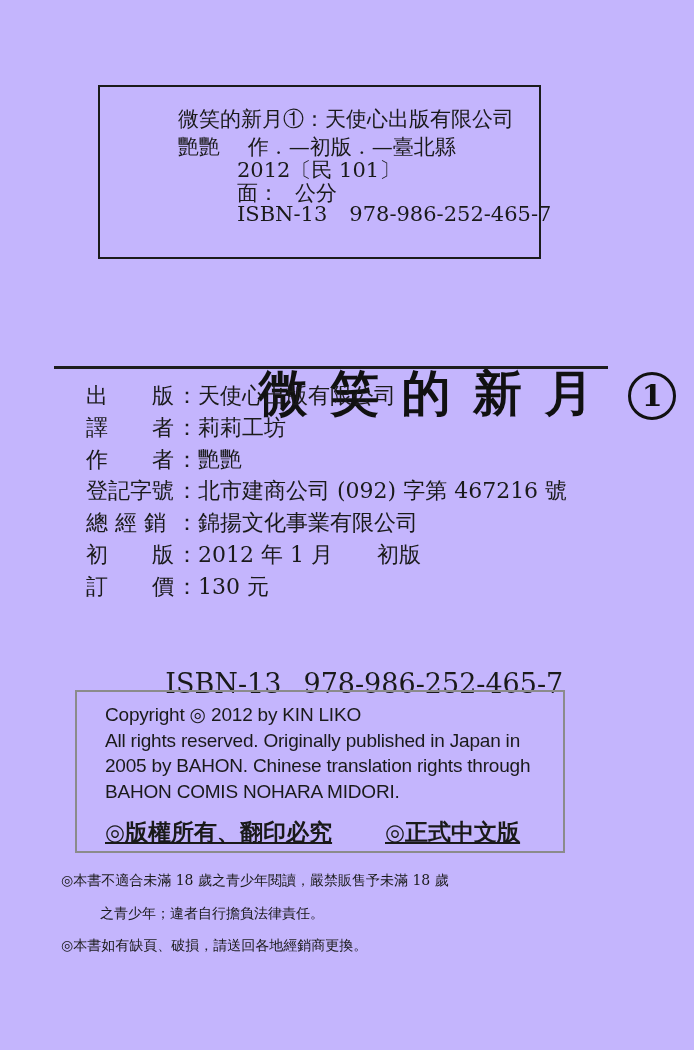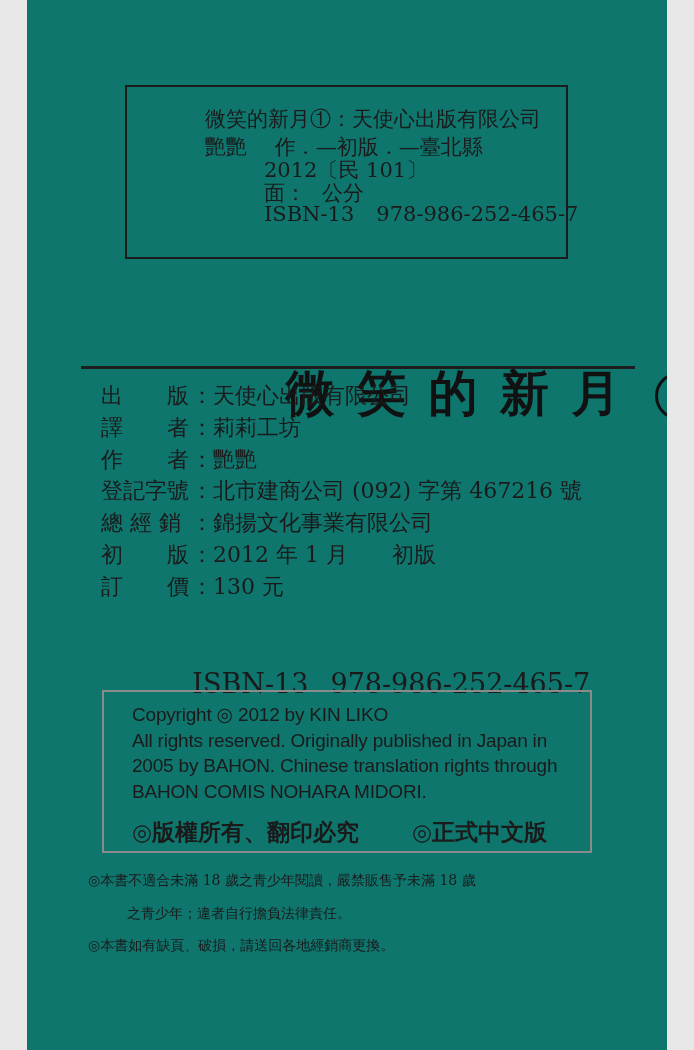--- a/index.html
+++ b/index.html
@@ -1,19 +1,19 @@
 <!DOCTYPE html>
 <html><head>
 <meta charset="utf-8">
 <style>
   html,body{margin:0;padding:0;background:#e8e8e8;}
   .page{
     position:relative;
-    width:640px;height:1050px;
-    background:#0f766e;
+    width:694px;height:1050px;
+    background:#c4b5fd;
     color:#1a1a1a;
     font-family:"DejaVu Serif","Liberation Serif",serif;
     overflow:hidden;
     margin:0 auto;
   }
   .abs{position:absolute;white-space:pre;}
 
   
   .cip-box{
     position:absolute;left:98px;top:85px;
@@ -51,40 +51,40 @@
     position:absolute;left:54px;top:366px;
     width:554px;height:3px;background:#1e1e1e;
   }
 
   
   .colophon{
     position:absolute;left:74px;top:380px;
     font-size:22px;line-height:31.8px;
   }
   .info-row{white-space:pre;}
-  .info-label{display:inline-block;min-width:90px;white-space:pre;}
+  .info-label{display:inline-block;min-width:90px;white-space:pre;margin-left:12px;}
 
   
   .isbn-line{
     position:absolute;left:131px;top:637px;
     font-size:27px;white-space:pre;
   }
   .isbn-value{margin-left:22px;}
 
   
   .copyright-box{
     position:absolute;left:75px;top:690px;
     width:490px;height:163px;
     border:2px solid #8b8b8b;
     box-sizing:border-box;
     font-family:"Liberation Sans","DejaVu Sans",sans-serif;
   }
   .en-block{position:absolute;left:28px;top:10px;}
   .en-line{font-size:19px;line-height:25.5px;letter-spacing:-0.2px;white-space:pre;}
-  .notice{position:absolute;top:125px;font-size:23px;font-weight:bold;white-space:pre;}
+  .notice{position:absolute;top:125px;font-size:23px;font-weight:bold;white-space:pre;text-decoration:underline;}
   .notice-left{left:28px;}
   .notice-right{left:308px;}
 
   
   .note{font-size:14px;white-space:pre;}
   .note-1a{left:61px;top:872px;}
   .note-1b{left:100px;top:905px;}
   .note-2{left:61px;top:937px;}
 </style>
 </head>

